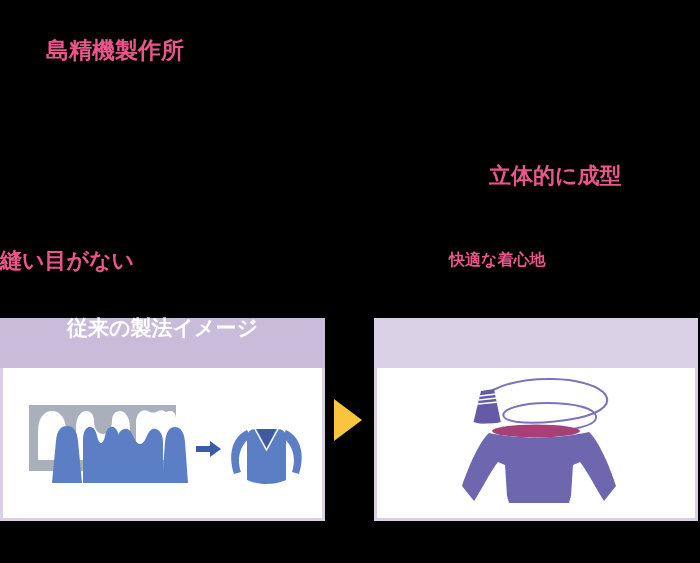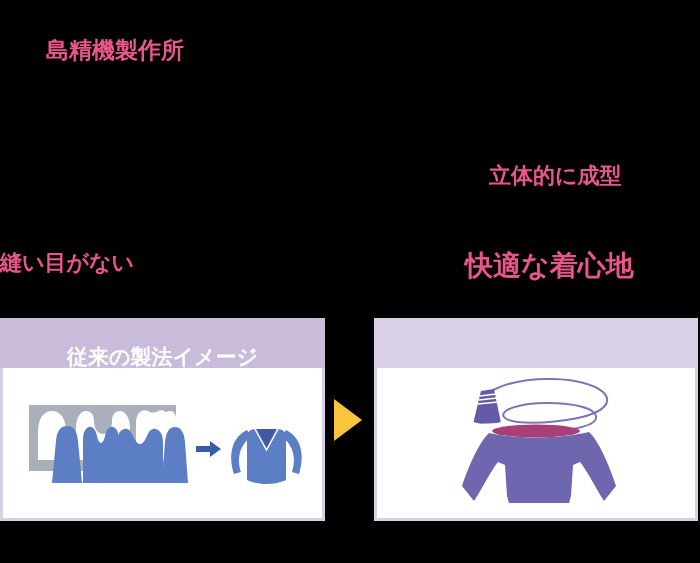--- a/index.html
+++ b/index.html
@@ -18,39 +18,39 @@
   .keyword {
     position: absolute;
     color: #e8568c;
     font-weight: 700;
     line-height: 1;
     white-space: nowrap;
     letter-spacing: 0px;
   }
   #kw-company   { left: 46px;  top: 39px;  font-size: 23px; }
   #kw-molded3d  { left: 489px; top: 165px; font-size: 22px; }
-  #kw-seamless  { left: 0px;   top: 252px; font-size: 22px; }
-  #kw-comfort   { left: 465px; top: 252px; font-size: 28px; }
+  #kw-seamless  { left: 0px;   top: 252px; font-size: 22px; font-family: Liberation Mono, monospace; }
+  #kw-comfort   { left: 449px; top: 252px; font-size: 16px; }
 
   .panel {
     position: absolute;
     top: 318px;
     height: 203px;
     background: #d9d0e6;
   }
   #panel-conventional { left: 0px;   width: 325px; }
   #panel-wholegarment { left: 374px; width: 324px; }
 
   .panel-header {
     position: absolute;
     left: 0; top: 0; right: 0;
     height: 50px;
     background: #c9bcdb;
     display: flex;
-    align-items: flex-end;
+    align-items: flex-start;
     justify-content: center;
   }
   .panel-title {
     color: #ffffff;
     font-weight: 700;
     white-space: nowrap;
     line-height: 1;
   }
   #panel-conventional .panel-title { font-size: 21px; }
   #panel-wholegarment .panel-title { font-size: 20px; }

